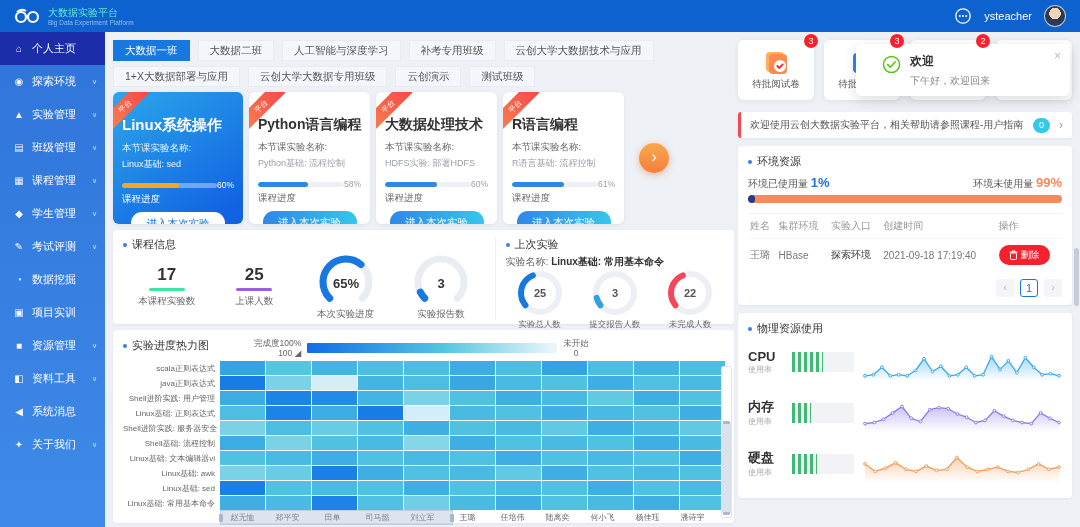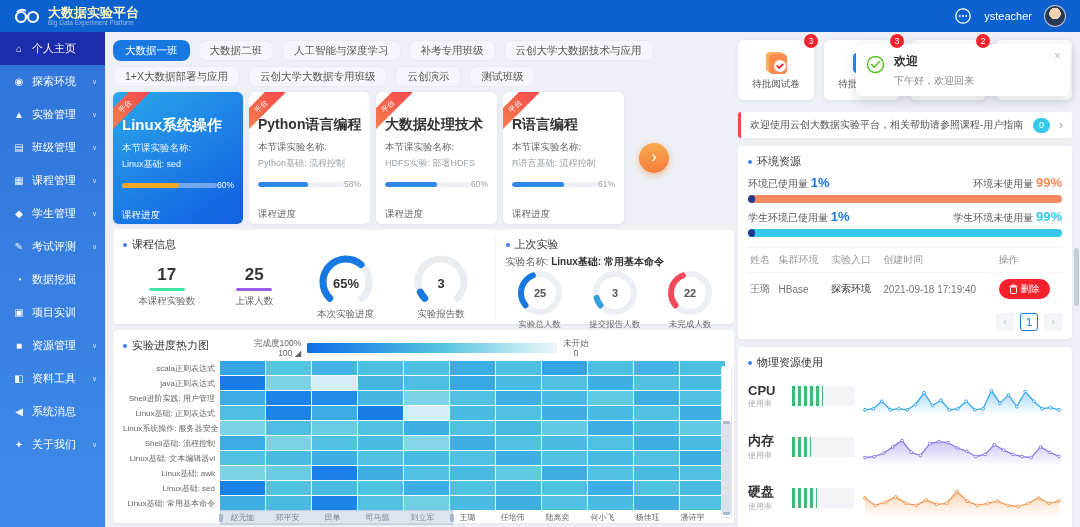--- a/index.html
+++ b/index.html
@@ -3,57 +3,57 @@
 <meta charset="utf-8">
 <style>
   *{margin:0;padding:0;box-sizing:border-box}
   html,body{background:#dfe3ea}
   body{font-family:"Liberation Sans","DejaVu Sans",sans-serif}
   .app{position:relative;width:1080px;height:527px;background:#edf0f5;overflow:hidden}
 
   
   .topbar{position:absolute;left:0;top:0;width:100%;height:32px;background:#0d62cf;display:flex;align-items:center;padding:0 14px;z-index:20}
   .logo{display:flex;align-items:center;gap:8px}
-  .logo-title{color:#fef9c3;font-size:13px;font-weight:bold;line-height:13px}
+  .logo-title{color:#5eead4;font-size:10px;font-weight:normal;line-height:13px}
   .logo-sub{color:rgba(255,255,255,.55);font-size:6.5px;line-height:8px}
   .topbar-right{margin-left:auto;display:flex;align-items:center;gap:12px}
   .msg-icon{width:18px;height:18px}
   .username{color:#fff;font-size:11px}
   .avatar{width:22px;height:22px;border-radius:50%;background:radial-gradient(circle at 50% 38%,#f0d4b8 0 36%,#2a3a55 37% 100%);border:1px solid rgba(255,255,255,.7)}
 
   
   .sidebar{position:absolute;left:0;top:32px;bottom:0;width:105px;background:linear-gradient(180deg,#2f74da,#3f8ae8);z-index:10}
   .side-item{height:33px;display:flex;align-items:center;gap:7px;padding:0 8px 0 13px;color:#fff;font-size:11px;cursor:pointer}
   .side-item .s-ico{width:12px;font-size:10px;text-align:center;opacity:.95}
   .side-item .s-chev{margin-left:auto;font-size:7px;opacity:.75}
   .side-item.active{background:#1b2da8}
 
   
   .main{position:absolute;left:105px;top:32px;width:633px;bottom:0;padding:8px 4px 0 8px}
   .tabs{display:flex;gap:8px;margin-bottom:5px}
-  .pill{height:21px;line-height:21px;padding:0 12px;border-radius:8px;background:#f3f6fa;color:#555;font-size:10.5px;white-space:nowrap;cursor:pointer;box-shadow:0 0 0 1px #e7ebf2 inset}
+  .pill{height:21px;line-height:21px;padding:0 12px;border-radius:0;background:#f3f6fa;color:#555;font-size:10.5px;white-space:nowrap;cursor:pointer;box-shadow:0 0 0 1px #e7ebf2 inset}
   .pill.active{background:#1778e2;color:#fff;box-shadow:none}
 
   .cards-row{display:flex;gap:6px;margin-top:4px;height:132px;align-items:stretch}
   .course-card{position:relative;width:121px;background:#fff;border-radius:6px;padding:22px 9px 8px 9px;overflow:hidden;box-shadow:0 1px 4px rgba(20,50,120,.07)}
   .course-card.primary{width:130px;background:linear-gradient(145deg,#2ba7ea 0%,#1263e2 90%);color:#fff}
   .ribbon{position:absolute;top:7px;left:-15px;width:54px;transform:rotate(-45deg);background:linear-gradient(90deg,#f8814c,#f5484d);color:#fff;font-size:7.5px;text-align:center;padding:2.5px 0}
   .cc-title{font-size:14px;font-weight:bold;color:#333;margin-top:2px;white-space:nowrap}
   .primary .cc-title{color:#fff;font-size:15px}
   .cc-label{font-size:9.5px;color:#666;margin-top:7px}
   .cc-exp{font-size:9px;color:#9aa0a8;margin-top:3px;white-space:nowrap}
   .primary .cc-label,.primary .cc-exp{color:rgba(255,255,255,.92)}
   .pbar-row{display:flex;align-items:center;margin-top:9px}
   .pbar{flex:1;height:5px;border-radius:3px;background:#edf0f5;overflow:hidden}
   .primary .pbar{background:rgba(255,255,255,.38)}
   .pfill{height:100%;border-radius:3px;background:#2f87e8}
   .primary .pfill{background:#f5a623}
   .ppct{font-size:8.5px;color:#9aa0a8}
   .primary .ppct{color:#fff}
-  .cc-plabel{font-size:9.5px;color:#666;margin-top:19px}
+  .cc-plabel{font-size:9.5px;color:#666;margin-top:3px}
   .primary .cc-plabel{color:#fff}
   .cc-btn{display:block;width:94px;height:22px;line-height:22px;margin:6px auto 0;border-radius:11px;text-align:center;font-size:10.5px;color:#fff;background:linear-gradient(90deg,#2f87e8,#36c6ea);border:none;cursor:pointer}
   .primary .cc-btn{background:#fff;color:#1778e2}
   .next-circle{align-self:center;width:30px;height:30px;border-radius:50%;background:linear-gradient(180deg,#f9a94e,#f57e3c);color:#fff;font-size:17px;line-height:28px;text-align:center;margin-left:9px;cursor:pointer;box-shadow:0 2px 6px rgba(245,130,60,.5)}
 
   .panel{background:#fff;border-radius:4px;box-shadow:0 1px 3px rgba(20,50,120,.05)}
   .sec-title{display:flex;align-items:center;gap:5px;font-size:11px;color:#333}
   .sec-dot{width:4px;height:4px;border-radius:50%;background:#3a7bf0}
 
   .stats-panel{margin-top:6px;height:94px;display:flex;padding:7px 10px 4px}
@@ -93,21 +93,21 @@
   .vzoom-fill{position:absolute;left:0;right:0;top:37%;height:60%;background:#dce2ec}
   .vzoom-fill:before,.vzoom-fill:after{content:"";position:absolute;left:1px;right:1px;height:3px;background:#aab8cc;border-radius:1px}
   .vzoom-fill:before{top:-2px}.vzoom-fill:after{bottom:-2px}
 
   
   .rightcol{position:absolute;left:738px;top:40px;width:334px}
   .mini-cards{position:relative;display:flex;gap:10px;height:60px}
   .mini-card{flex:1;background:#fff;border-radius:6px;box-shadow:0 1px 5px rgba(30,60,120,.08);display:flex;flex-direction:column;align-items:center;justify-content:center;gap:3px;position:relative;cursor:pointer}
   .mini-card .mc-label{font-size:9.5px;color:#555;white-space:nowrap}
   .badge{position:absolute;top:-6px;right:-4px;min-width:14px;height:14px;border-radius:7px;background:#f5222d;color:#fff;font-size:9px;line-height:14px;text-align:center;padding:0 3px;z-index:8}
-  .toast{position:absolute;left:118px;top:4px;width:214px;height:52px;background:#fff;border-radius:6px;box-shadow:0 4px 14px rgba(0,0,0,.14);display:flex;gap:9px;padding:9px 10px;z-index:6}
+  .toast{position:absolute;left:118px;top:4px;width:214px;height:52px;background:#fff;border-radius:6px;box-shadow:0 4px 14px rgba(0,0,0,.14);display:flex;gap:9px;padding:9px 26px;z-index:6}
   .toast-title{font-size:12px;color:#333;font-weight:bold}
   .toast-msg{font-size:10px;color:#888;margin-top:4px}
   .toast-close{position:absolute;right:9px;top:5px;color:#bbb;font-size:12px;cursor:pointer}
   .announce{margin-top:12px;height:26px;background:#fff;border-radius:3px;border-left:3px solid #f5484d;display:flex;align-items:center;padding:0 9px;font-size:10px;color:#555;box-shadow:0 1px 3px rgba(20,50,120,.05)}
   .announce .a-badge{margin-left:auto;width:17px;height:15px;border-radius:8px;background:#35c8e8;color:#fff;font-size:9px;text-align:center;line-height:15px}
   .announce .a-arrow{color:#999;margin-left:9px;font-size:12px;cursor:pointer}
 
   .env-panel{margin-top:8px;padding:8px 10px 8px}
   .env-row{display:flex;justify-content:space-between;align-items:baseline;margin-top:6px;font-size:10px;color:#555}
   .env-row b{font-size:13px}
@@ -375,21 +375,21 @@
             <div>0</div>
           </div>
         </div>
       </div>
       <div class="hm-body">
         <div class="hm-ylabels" id="hm-ylabels">
             <div>scala正则表达式</div>
             <div>java正则表达式</div>
             <div>Shell进阶实践: 用户管理</div>
             <div>Linux基础: 正则表达式</div>
-            <div>Linux系统操作: 服务器安全</div>
+            <div>Shell进阶实践: 服务器安全</div>
             <div>Shell基础: 流程控制</div>
             <div>Linux基础: 文本编辑器vi</div>
             <div>Linux基础: awk</div>
             <div>Linux基础: sed</div>
             <div>Linux基础: 常用基本命令</div>
           </div>
         <div class="hm-gridwrap">
           <div id="hm-grid">
               <div class="hm-row">
                 <div class="hm-cell" style="background: rgb(51, 163, 228);"></div>
@@ -595,29 +595,20 @@
         <span class="sec-dot"></span>
         <span>环境资源</span>
       </div>
       <div id="env-bars">
           <div>
             <div class="env-row">
               <span>环境已使用量 <b style="color:#1778e2">1%</b></span>
               <span>环境未使用量 <b style="color:#f58a5e">99%</b></span>
             </div>
             <div class="env-bar" style="background:#f58a5e">
-              <div class="env-cap"></div>
-            </div>
-          </div>
-          <div>
-            <div class="env-row">
-              <span>学生环境已使用量 <b style="color:#1778e2">1%</b></span>
-              <span>学生环境未使用量 <b style="color:#35c8e8">99%</b></span>
-            </div>
-            <div class="env-bar" style="background:#35c8e8">
               <div class="env-cap"></div>
             </div>
           </div>
         </div>
       <table class="envt">
         <thead>
             <tr id="env-thead">
               <th>姓名</th>
               <th>集群环境</th>
               <th>实验入口</th>

